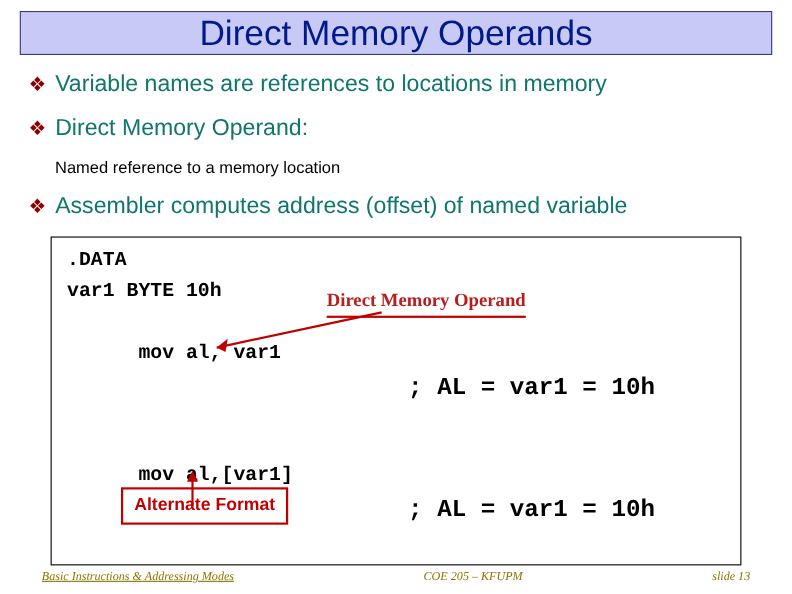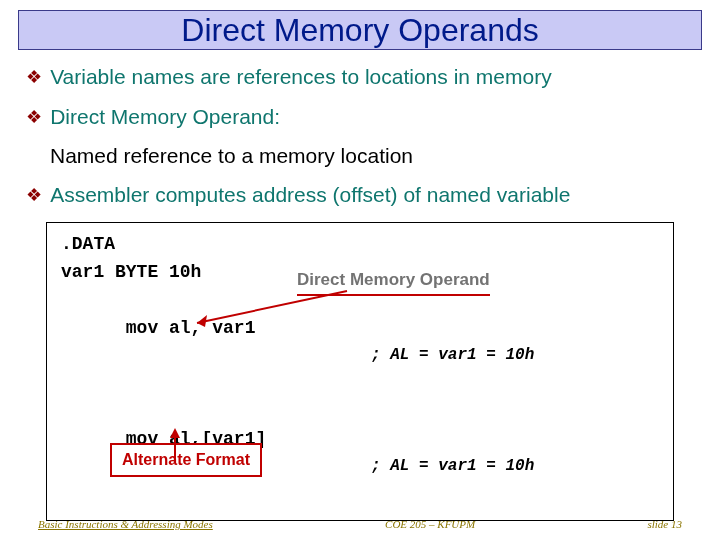--- a/index.html
+++ b/index.html
@@ -39,57 +39,56 @@
     font-size: 18px;
     line-height: 26px;
     margin-right: 8px;
   }
   .bullet-line .text {
     font-size: 21px;
     color: #0f766e;
     line-height: 26px;
   }
   .sub-line {
-    font-size: 21px;
+    font-size: 15px;
     color: #000;
     margin-left: 24px;
     margin-bottom: 14px;
   }
   .code-box {
     border: 1.5px solid #000;
     margin: 10px 20px 0 20px;
     padding: 8px 14px 10px 14px;
     font-family: "Courier New", monospace;
     font-size: 18px;
     font-weight: bold;
     color: #000;
     position: relative;
     line-height: 1.55;
   }
   .code-row {
     white-space: pre;
   }
   .dmo-label {
     position: absolute;
-    color: #737373;
-    font-family: Liberation Sans, sans-serif;
+    color: #b91c1c;
+    font-family: Liberation Serif, serif;
     font-size: 17px;
     font-weight: bold;
     left: 250px;
     top: 44px;
     border-bottom: 2px solid #c00000;
     padding-bottom: 1px;
   }
   .comment-col {
     position: absolute;
     left: 310px;
     font-family: "Courier New", monospace;
-    font-size: 16px;
+    font-size: 22px;
     font-weight: bold;
-    font-style: italic;
   }
   .arrows {
     position: absolute;
     pointer-events: none;
   }
   .alt-label-box {
     position: absolute;
     border: 2px solid #c00000;
     color: #c00000;
     font-family: Arial, sans-serif;

